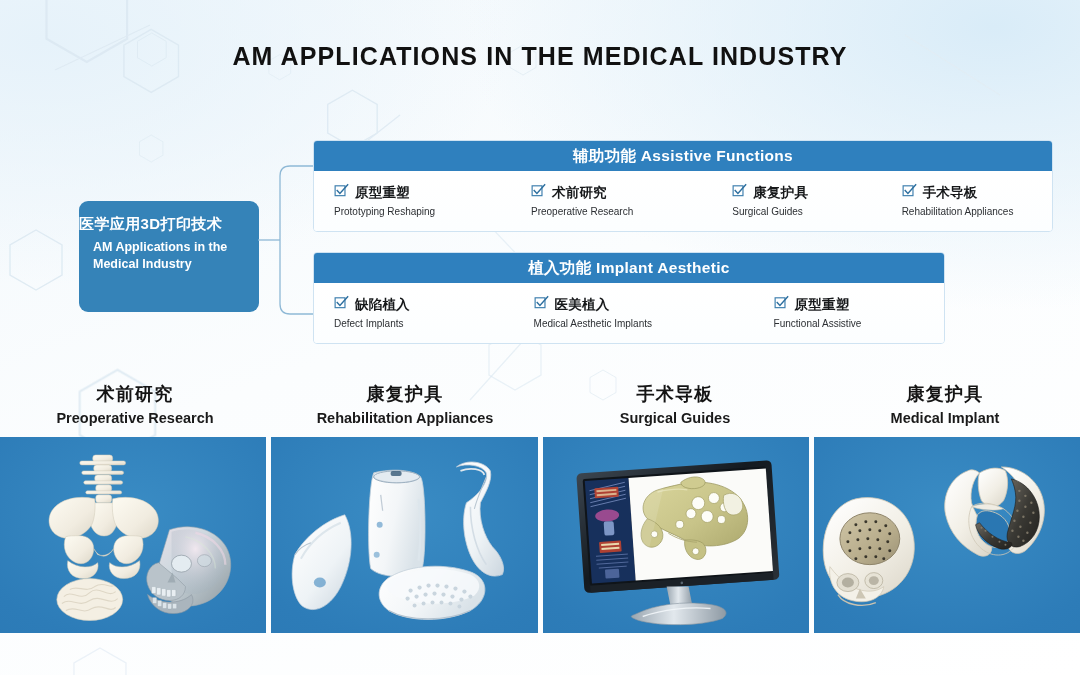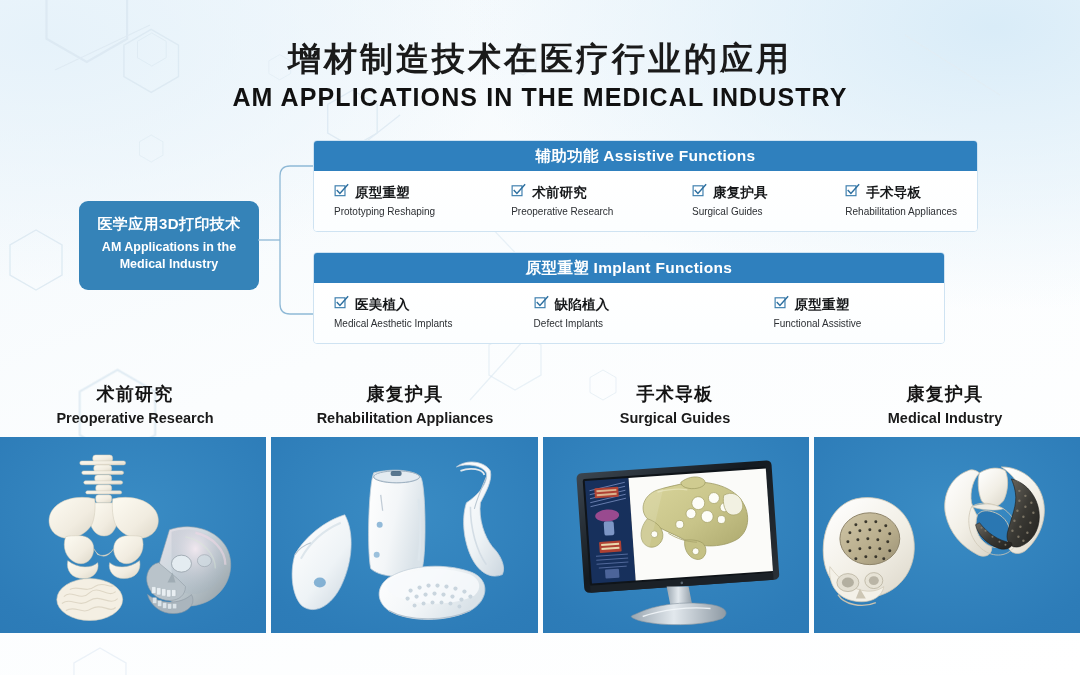--- a/index.html
+++ b/index.html
@@ -51,25 +51,24 @@
     color: #111111;
     margin-top: 4px;
   }
 
   
   .root-node {
     position: absolute;
     left: 79px;
     top: 201px;
     width: 180px;
-    height: 89px;
+    height: 111px;
     background: #3583b8;
     border-radius: 9px;
     color: #ffffff;
-    text-align: center;
     padding-top: 14px;
   }
   .root-cn {
     font-size: 15px;
     font-weight: bold;
     letter-spacing: 0.4px;
   }
   .root-en {
     font-size: 12.5px;
     font-weight: bold;
@@ -128,21 +127,21 @@
     letter-spacing: 0.2px;
   }
   .item-en {
     font-size: 10px;
     color: #2c2f33;
     margin-top: 4px;
     white-space: nowrap;
   }
 
   
-  #group-assistive { left: 313px; top: 140px; width: 665px; }
+  #group-assistive { left: 313px; top: 140px; width: 740px; }
   #group-assistive .group-body { padding-left: 14px; }
   #group-assistive .item:nth-child(1) { width: 180px; }
   #group-assistive .item:nth-child(2) { width: 185px; }
   #group-assistive .item:nth-child(3) { width: 148px; }
   #group-assistive .item:nth-child(4) { width: 170px; }
 
   
   #group-implant { left: 313px; top: 252px; width: 632px; }
   #group-implant .group-body { padding-left: 14px; }
   #group-implant .item:nth-child(1) { width: 180px; }
@@ -224,21 +223,20 @@
       </g>
       <g opacity="0.6">
         <polygon points="466,148 492,163 492,193 466,208 440,193 440,163" fill="none" stroke="#dce9f2" stroke-width="1.3"></polygon>
         <polygon points="515,330 541,345 541,375 515,390 489,375 489,345" fill="none" stroke="#dce9f2" stroke-width="1.3"></polygon>
         <polygon points="100,648 126,663 126,693 100,708 74,693 74,663" fill="none" stroke="#dfeaf3" stroke-width="1.3"></polygon>
       </g>
     </svg>
   </div>
 
   <div class="title-block">
-    <div class="title-cn">增材制造技术在医疗行业的应用</div>
     <div class="title-en">AM APPLICATIONS IN THE MEDICAL INDUSTRY</div>
   </div>
 
   <div class="root-node">
     <div class="root-cn">医学应用3D打印技术</div>
     <div class="root-en">AM Applications in the Medical Industry</div>
   </div>
 
   <div class="connector">
     <svg width="60" height="160" viewBox="0 0 60 160">
@@ -296,54 +294,54 @@
               </svg>
           </span>
           <span class="item-cn">手术导板</span>
         </div>
         <div class="item-en">Rehabilitation Appliances</div>
       </div>
     </div>
   </div>
 
   <div class="group" id="group-implant">
-    <div class="group-head">原型重塑 Implant Functions</div>
+    <div class="group-head">植入功能 Implant Aesthetic</div>
     <div class="group-body">
+      <div class="item">
+        <div class="item-cn-row">
+          <span class="chk">
+            <svg width="15" height="15" viewBox="0 0 16 16">
+                <rect x="1.2" y="3" width="10.5" height="10.5" fill="none" stroke="#3e7fae" stroke-width="1.25"></rect>
+                <path d="M3.4,8.1 L6.3,11.2 L14.6,1.8" fill="none" stroke="#2d6f9f" stroke-width="1.5" stroke-linecap="square"></path>
+              </svg>
+          </span>
+          <span class="item-cn">缺陷植入</span>
+        </div>
+        <div class="item-en">Defect Implants</div>
+      </div>
       <div class="item">
         <div class="item-cn-row">
           <span class="chk">
             <svg width="15" height="15" viewBox="0 0 16 16">
                 <rect x="1.2" y="3" width="10.5" height="10.5" fill="none" stroke="#3e7fae" stroke-width="1.25"></rect>
                 <path d="M3.4,8.1 L6.3,11.2 L14.6,1.8" fill="none" stroke="#2d6f9f" stroke-width="1.5" stroke-linecap="square"></path>
               </svg>
           </span>
           <span class="item-cn">医美植入</span>
         </div>
         <div class="item-en">Medical Aesthetic Implants</div>
       </div>
       <div class="item">
         <div class="item-cn-row">
           <span class="chk">
             <svg width="15" height="15" viewBox="0 0 16 16">
                 <rect x="1.2" y="3" width="10.5" height="10.5" fill="none" stroke="#3e7fae" stroke-width="1.25"></rect>
                 <path d="M3.4,8.1 L6.3,11.2 L14.6,1.8" fill="none" stroke="#2d6f9f" stroke-width="1.5" stroke-linecap="square"></path>
               </svg>
           </span>
-          <span class="item-cn">缺陷植入</span>
-        </div>
-        <div class="item-en">Defect Implants</div>
-      </div>
-      <div class="item">
-        <div class="item-cn-row">
-          <span class="chk">
-            <svg width="15" height="15" viewBox="0 0 16 16">
-                <rect x="1.2" y="3" width="10.5" height="10.5" fill="none" stroke="#3e7fae" stroke-width="1.25"></rect>
-                <path d="M3.4,8.1 L6.3,11.2 L14.6,1.8" fill="none" stroke="#2d6f9f" stroke-width="1.5" stroke-linecap="square"></path>
-              </svg>
-          </span>
           <span class="item-cn">原型重塑</span>
         </div>
         <div class="item-en">Functional Assistive</div>
       </div>
     </div>
   </div>
 
   <div class="captions">
     <div class="caption">
       <div class="caption-cn">术前研究</div>
@@ -352,21 +350,21 @@
     <div class="caption">
       <div class="caption-cn">康复护具</div>
       <div class="caption-en">Rehabilitation Appliances</div>
     </div>
     <div class="caption">
       <div class="caption-cn">手术导板</div>
       <div class="caption-en">Surgical Guides</div>
     </div>
     <div class="caption">
       <div class="caption-cn">康复护具</div>
-      <div class="caption-en">Medical Industry</div>
+      <div class="caption-en">Medical Implant</div>
     </div>
   </div>
 
   <div class="panels">
 
     <div class="panel">
       <svg viewBox="0 0 267 196" preserveAspectRatio="xMidYMid slice">
         <defs>
           <linearGradient id="bone1" x1="0" y1="0" x2="1" y2="1">
             <stop offset="0%" stop-color="#fdfbf2"></stop>

